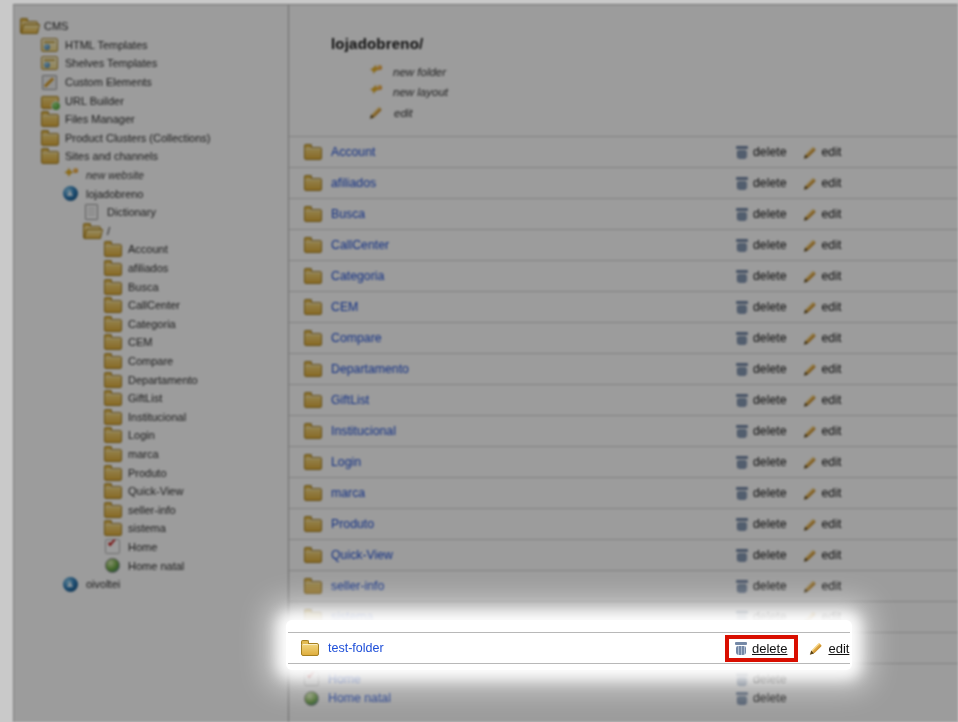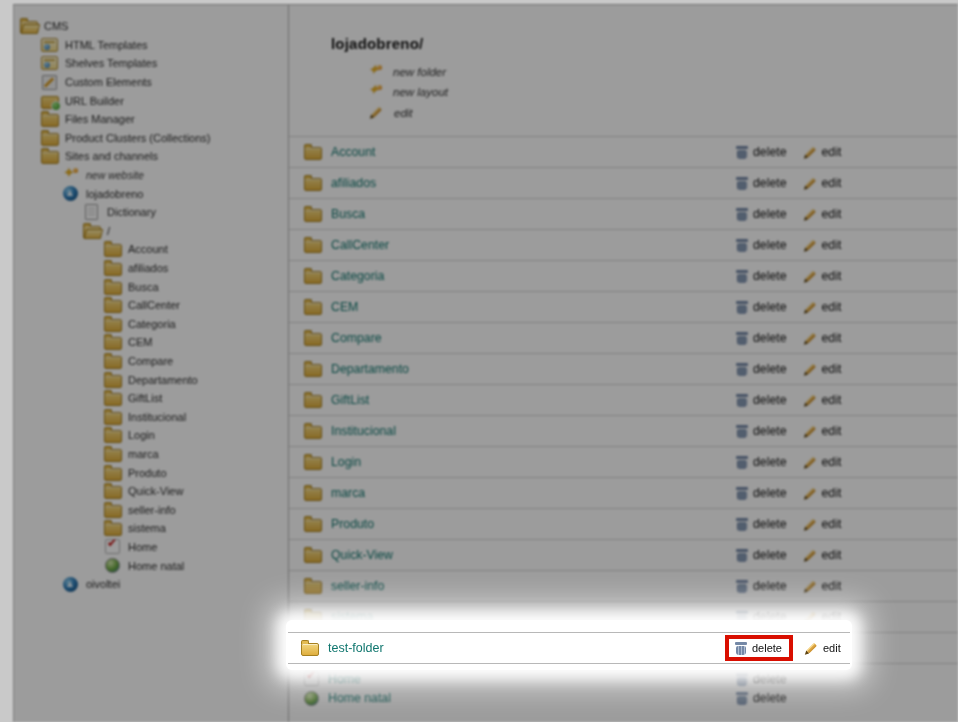--- a/index.html
+++ b/index.html
@@ -16,21 +16,21 @@
   .ti{width:17px;display:flex;justify-content:center;align-items:center;flex:none;}
 
   .main{position:absolute;left:275px;top:0;right:0;bottom:0;background:#fff;}
   .page-title{padding:30px 0 0 42px;font-size:15px;font-weight:bold;color:#141414;letter-spacing:.2px;}
   .header-actions{margin:13px 0 0 79px;display:flex;flex-direction:column;gap:6px;}
   .h-act{display:flex;gap:11px;align-items:center;font-style:italic;font-size:11.5px;color:#333;cursor:pointer;}
 
   .list{position:absolute;top:131px;left:0;right:0;border-top:1px solid #d6d6d6;}
   .row{height:30px;border-bottom:1px solid #d6d6d6;display:flex;align-items:center;gap:9px;
        padding-left:15px;position:relative;font-size:12.3px;color:#161616;}
-  .row-label{color:#0f766e;text-decoration:none;cursor:pointer;text-align:center;}
+  .row-label{color:#1d4ed8;text-decoration:none;cursor:pointer;text-align:center;}
   .row-actions{position:absolute;left:447px;top:0;bottom:0;display:flex;align-items:center;gap:15px;}
   .act{display:flex;align-items:center;gap:5px;font-size:12.3px;color:#111;cursor:pointer;}
   .layout-row{height:19.5px;border-bottom:none;}
   .layout-row.first{margin-top:5px;}
 
   
   .icon-folder{position:relative;width:16px;height:11px;flex:none;margin-top:3px;
     background:linear-gradient(180deg,#f2d67e,#dfae3e);border:1px solid #a6801f;border-radius:2px;
     box-shadow:inset 0 1px 0 rgba(255,255,255,.55);}
   .icon-folder::before{content:"";position:absolute;top:-4px;left:-1px;width:6px;height:3px;
@@ -74,21 +74,21 @@
   .icon-globe{width:13px;height:13px;border-radius:50%;border:1px solid #8a8a8a;flex:none;
     background:radial-gradient(circle at 35% 30%,#d8edb0 0%,#6aa63e 55%,#2f6f99 100%);}
 
   
   .spotlight{position:absolute;left:286px;top:620px;width:566px;height:50px;background:#fff;border-radius:6px;
     box-shadow:0 0 14px 9px rgba(255,255,255,.97),0 0 28px 20px rgba(255,255,255,.5);z-index:5;}
   .spot-row{position:absolute;left:2px;right:2px;top:12px;height:30px;border-top:1px solid #b8b8b8;border-bottom:1px solid #b8b8b8;
     display:flex;align-items:center;gap:9px;padding-left:13px;font-size:12.5px;color:#1a1a1a;}
   .spot-actions{position:absolute;left:437px;top:0;bottom:0;display:flex;align-items:center;}
   .red-box{display:flex;align-items:center;gap:5px;border:4px solid #d90e00;padding:2px 7px 2px 6px;}
-  .spot-actions .act{font-size:11px;}
+  .spot-actions .act{font-size:13px;text-decoration:underline;}
   .spot-actions .act.edit{margin-left:10px;text-align:right;}
 </style>
 </head>
 <body>
 
 <div class="screen">
   <div class="app">
     <div class="sidebar">
       <div class="tree">
           <div class="tree-row" style="padding-left: 0px;">

